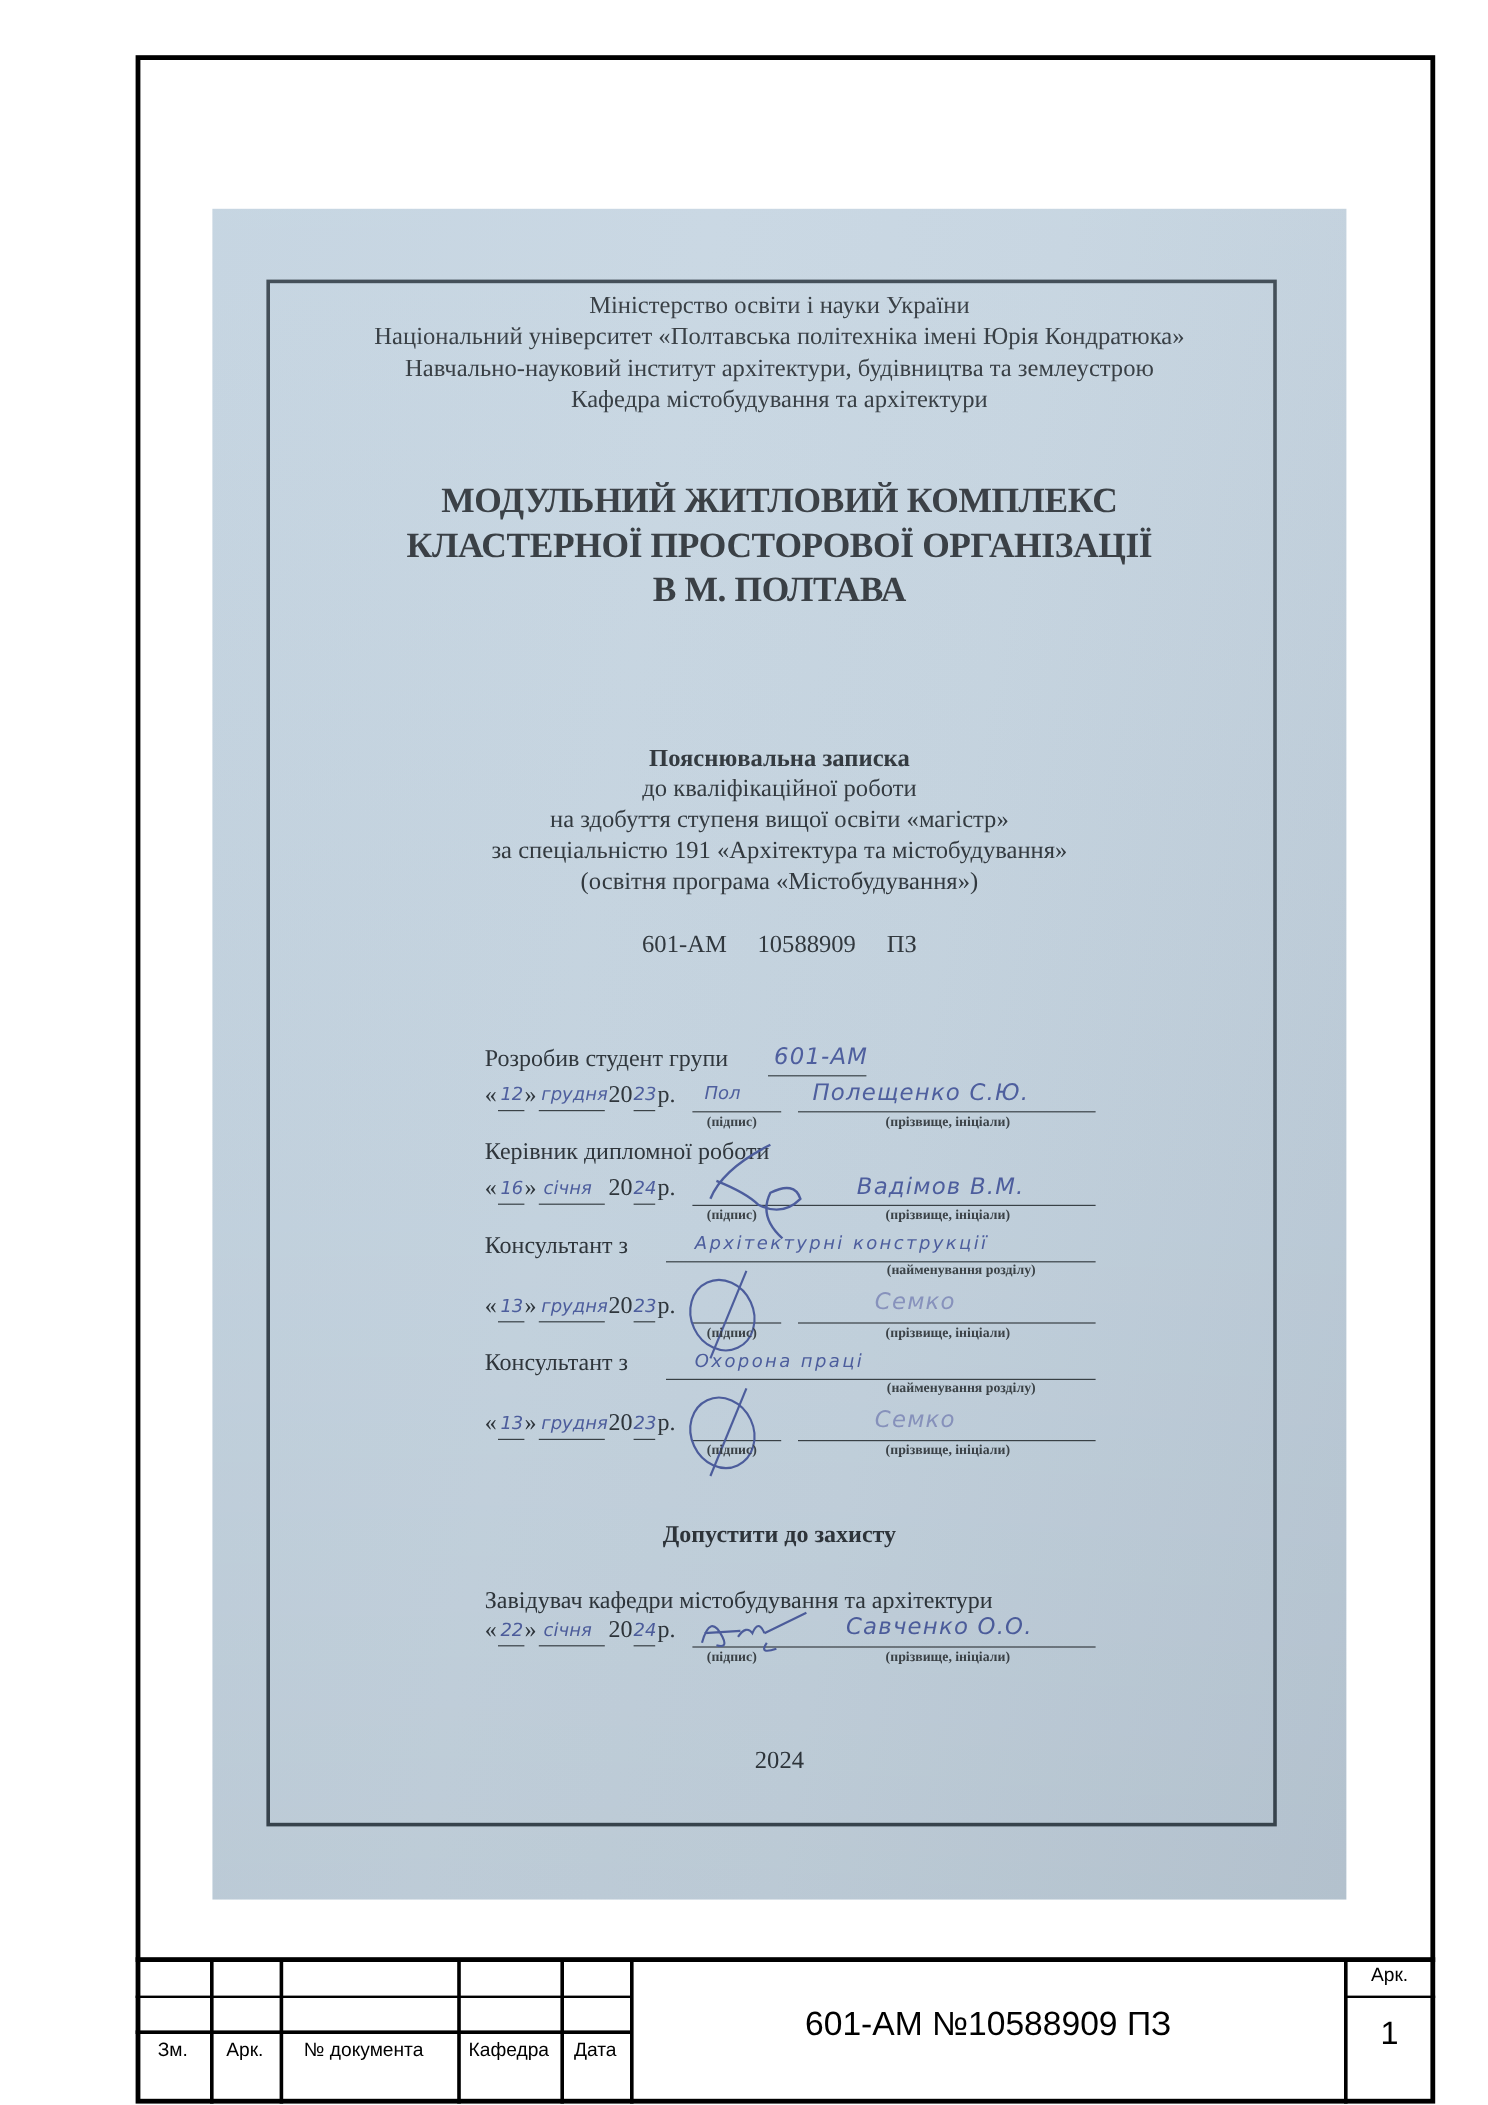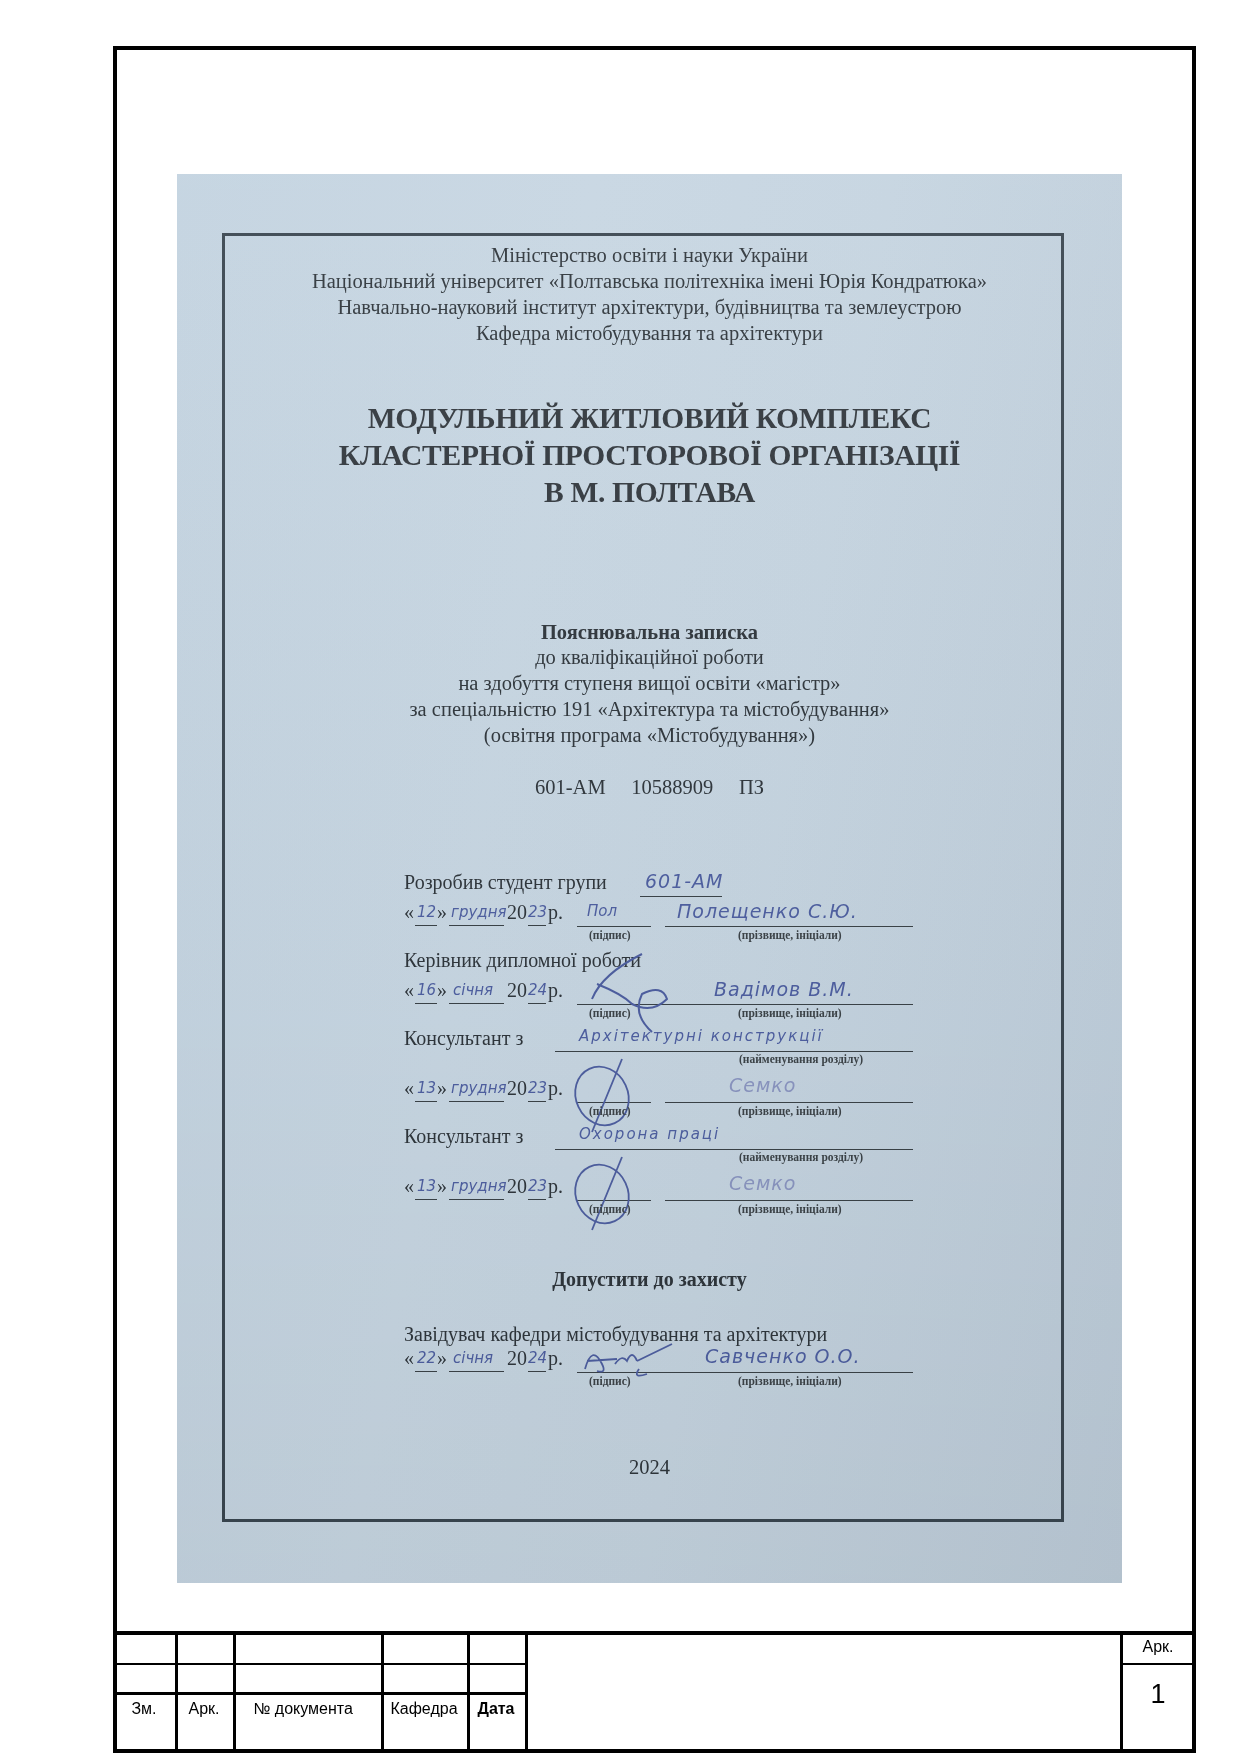--- a/index.html
+++ b/index.html
@@ -211,18 +211,19 @@
   <div class="vline" style="left:1007px; top:0; height:118px;"></div>
 
   <div class="hline" style="left:0; top:28px; width:414px;"></div>
   <div class="hline" style="left:0; top:57px; width:414px; border-top-width:3px;"></div>
   <div class="hline" style="left:1007px; top:28px; width:76px;"></div>
 
   <div class="tb-label" style="left:0; top:65px; width:62px;">Зм.</div>
   <div class="tb-label" style="left:62px; top:65px; width:58px;">Арк.</div>
   <div class="tb-label" style="left:116px; top:65px; width:148px;">№ документа</div>
   <div class="tb-label" style="left:268px; top:65px; width:86px;">Кафедра</div>
-  <div class="tb-label" style="left:354px; top:65px; width:58px;font-weight:bold;">Дата</div>
-
+  <div class="tb-label" style="left:354px; top:65px; width:58px;">Дата</div>
+
+  <div class="tb-code" style="left:414px; top:36px; width:593px;">601-АМ №10588909 ПЗ</div>
 
   <div class="tb-label" style="left:1007px; top:3px; width:76px;">Арк.</div>
   <div class="tb-label" style="left:1007px; top:44px; width:76px; font-size:27px;">1</div>
 </div>
 
 </body></html>

